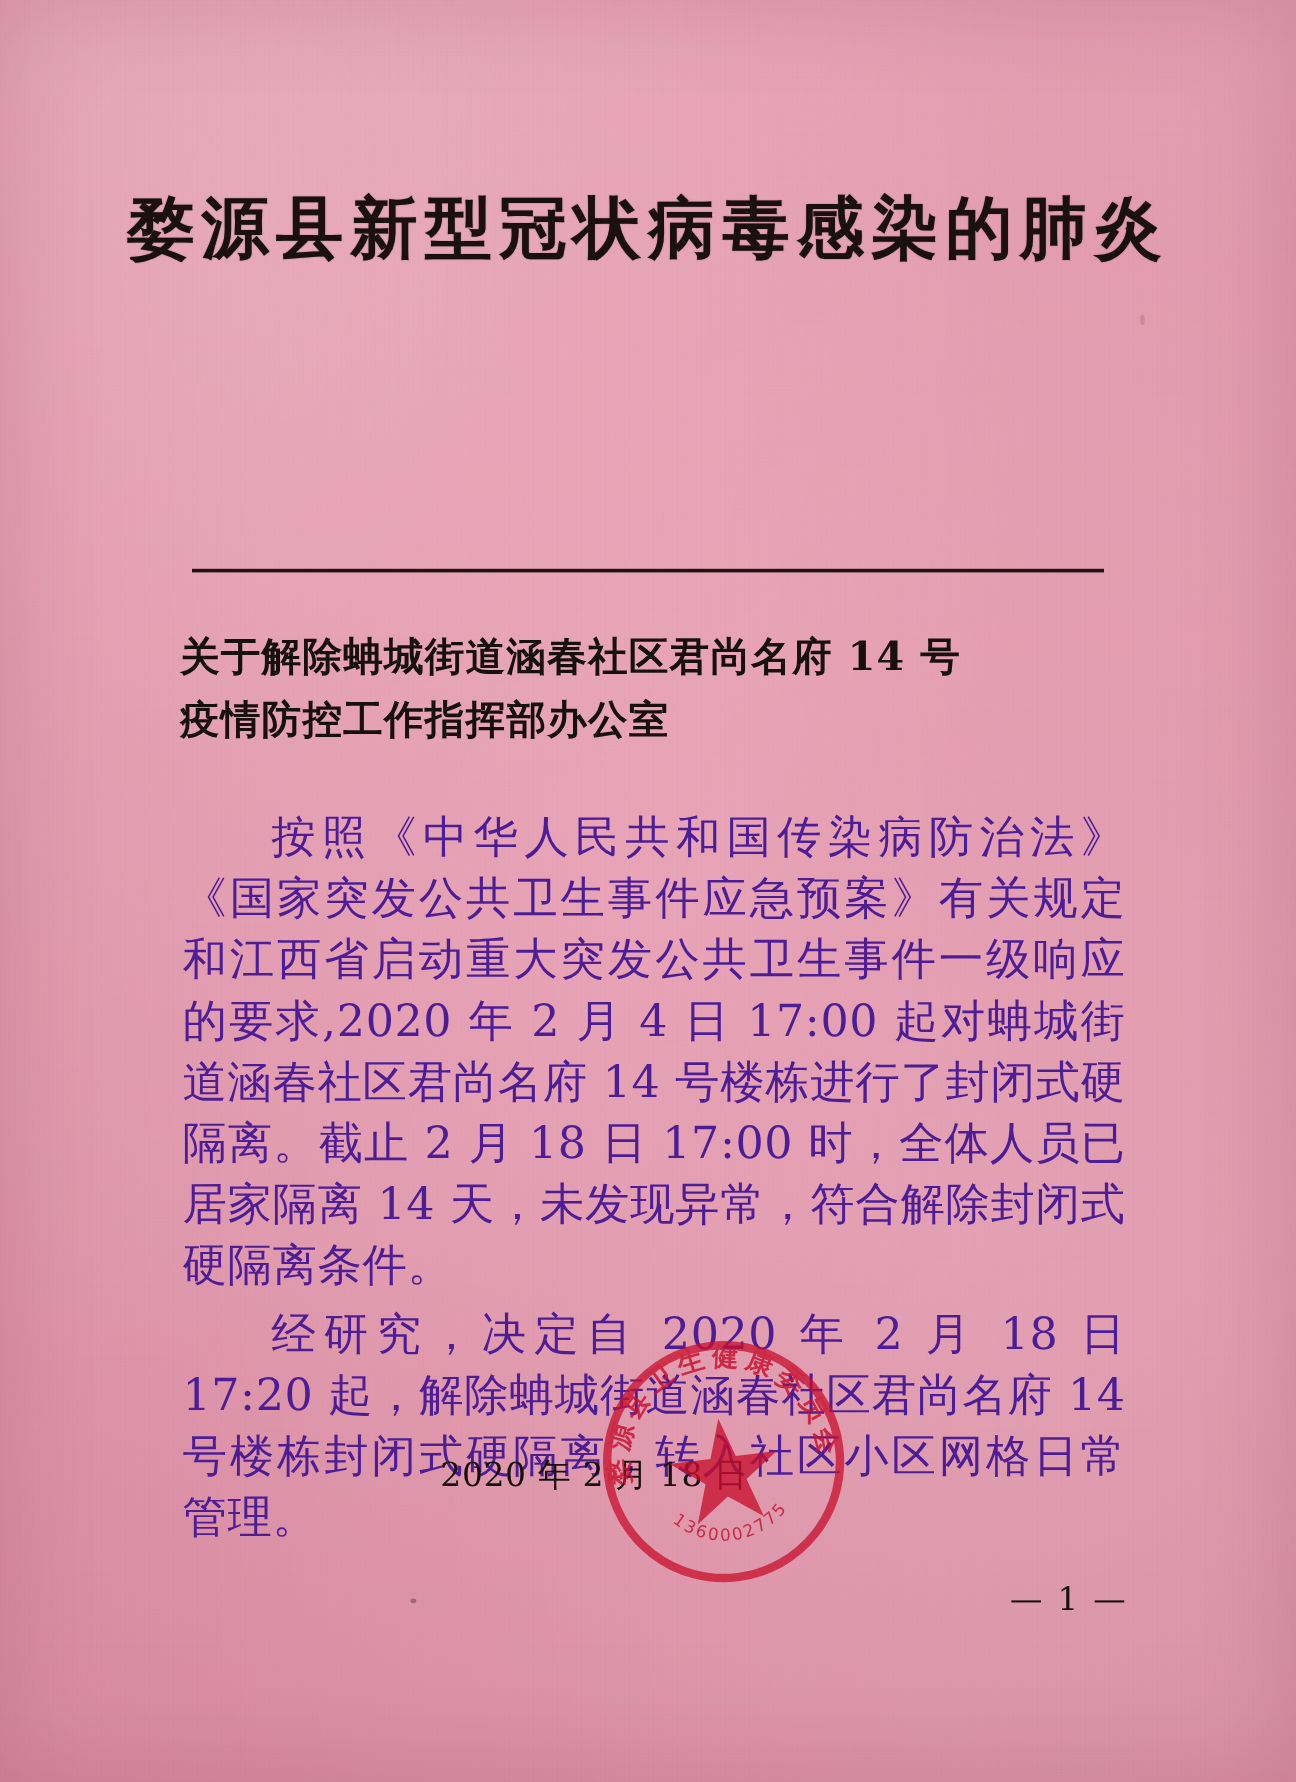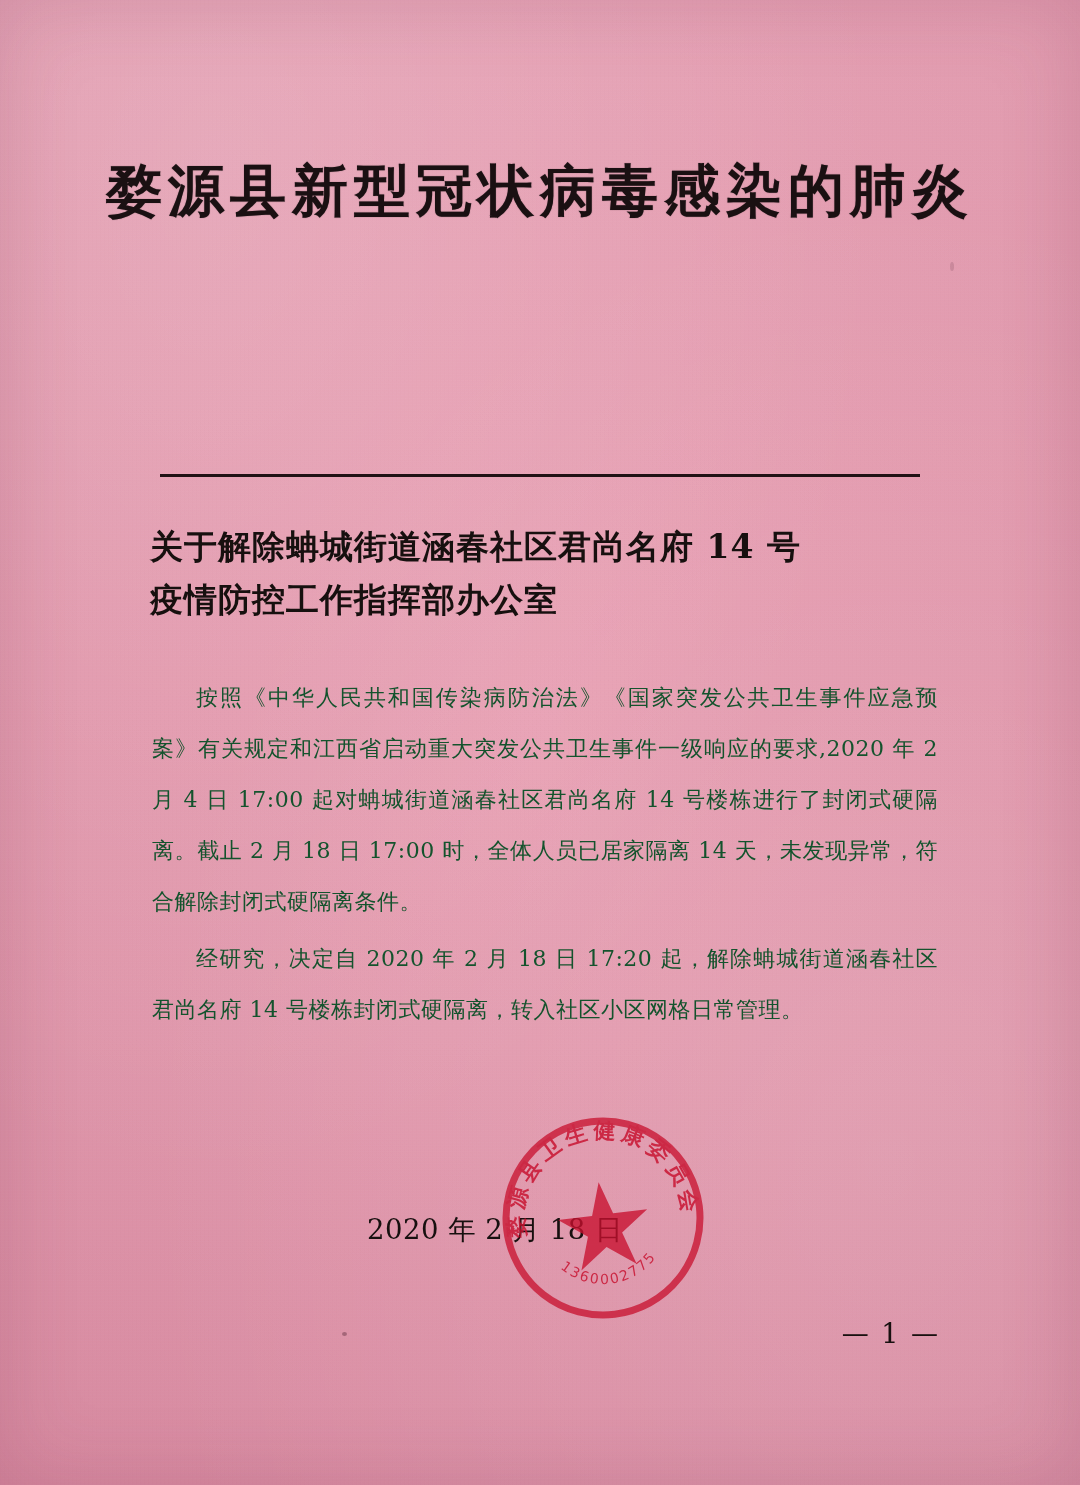--- a/index.html
+++ b/index.html
@@ -89,23 +89,23 @@
     letter-spacing: 1px;
   }
 
   
   .body-text {
     position: absolute;
     left: 152px;
     right: 142px;
     top: 672px;
     font-family: "DejaVu Serif", "Liberation Serif", serif;
-    font-size: 22px;
+    font-size: 37px;
     line-height: 51px;
-    color: #14532d;
+    color: #4c1d95;
     text-align: justify;
     letter-spacing: .5px;
   }
   .body-text p {
     margin: 0 0 6px 0;
     text-indent: 2em;
   }
 
   
   .signature {

